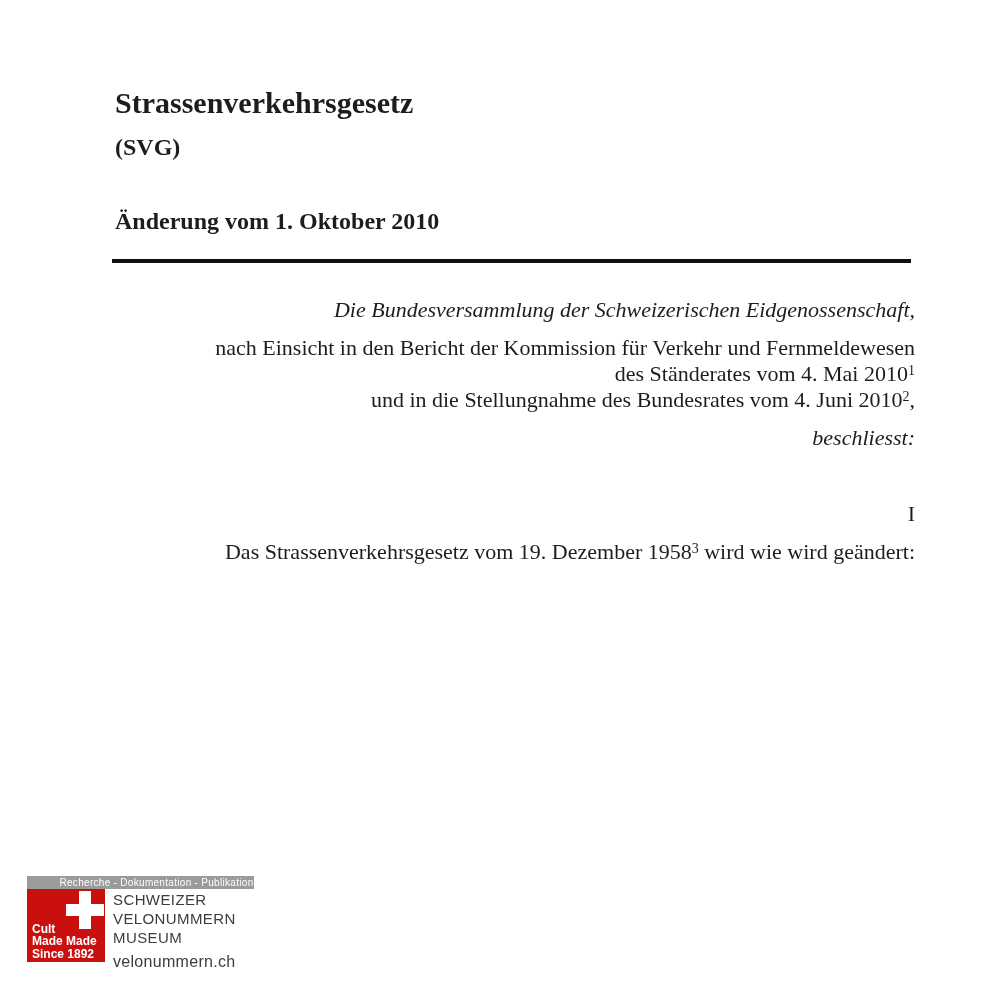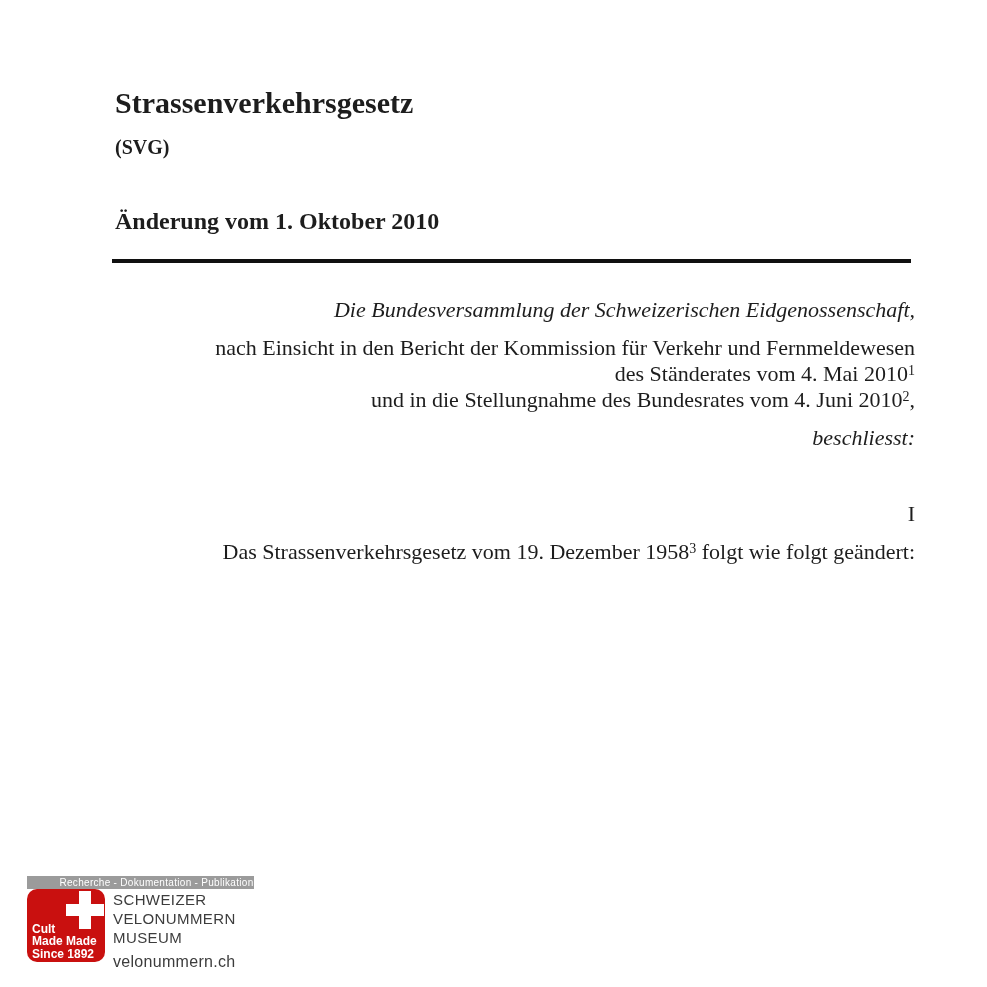--- a/index.html
+++ b/index.html
@@ -25,21 +25,21 @@
     font-family: "Liberation Serif", serif;
   }
   .doc-title {
     margin: 86px 0 0 0;
     font-size: 30px;
     line-height: 34px;
     font-weight: bold;
   }
   .doc-abbr {
     margin: 13px 0 0 0;
-    font-size: 20px;
+    font-size: 24px;
     line-height: 28px;
     font-weight: bold;
   }
   .doc-amendment {
     margin: 46px 0 0 0;
     font-size: 24px;
     line-height: 28px;
     font-weight: bold;
   }
   .heading-rule {
@@ -84,21 +84,20 @@
     white-space: nowrap;
     padding-left: 32px;
   }
   .logo-body { display: flex; }
   .logo-badge {
     position: relative;
     width: 78px;
     height: 73px;
     background: var(--swiss-red, #c9100f);
     flex: none;
-    border-radius: 10px;
   }
   .swiss-cross {
     position: absolute;
     left: 39px;
     top: 2px;
     width: 38px;
     height: 38px;
   }
   .swiss-cross .bar-v {
     position: absolute;
@@ -157,21 +156,21 @@
     <hr class="heading-rule">
 
     <p class="body-text italic preamble-actor">Die Bundesversammlung der Schweizerischen Eidgenossenschaft,</p>
 
     <p class="body-text preamble-paragraph"><span>nach Einsicht in den Bericht der Kommission für Verkehr und Fernmeldewesen</span><br><span>des Ständerates vom 4. Mai 2010</span><sup class="footnote">1</sup><br><span>und in die Stellungnahme des Bundesrates vom 4. Juni 2010</span><sup class="footnote">2</sup><span>,</span></p>
 
     <p class="body-text italic decree-word">beschliesst:</p>
 
     <p class="body-text section-number">I</p>
 
-    <p class="body-text section-sentence"><span>Das Strassenverkehrsgesetz vom 19. Dezember 1958</span><sup class="footnote">3</sup><span> folgt wie folgt geändert:</span></p>
+    <p class="body-text section-sentence"><span>Das Strassenverkehrsgesetz vom 19. Dezember 1958</span><sup class="footnote">3</sup><span> wird wie wird geändert:</span></p>
 
   </div>
 
   <div class="logo">
 
     <div class="logo-banner">Recherche - Dokumentation - Publikation</div>
 
     <div class="logo-body">
 
       <div class="logo-badge">

